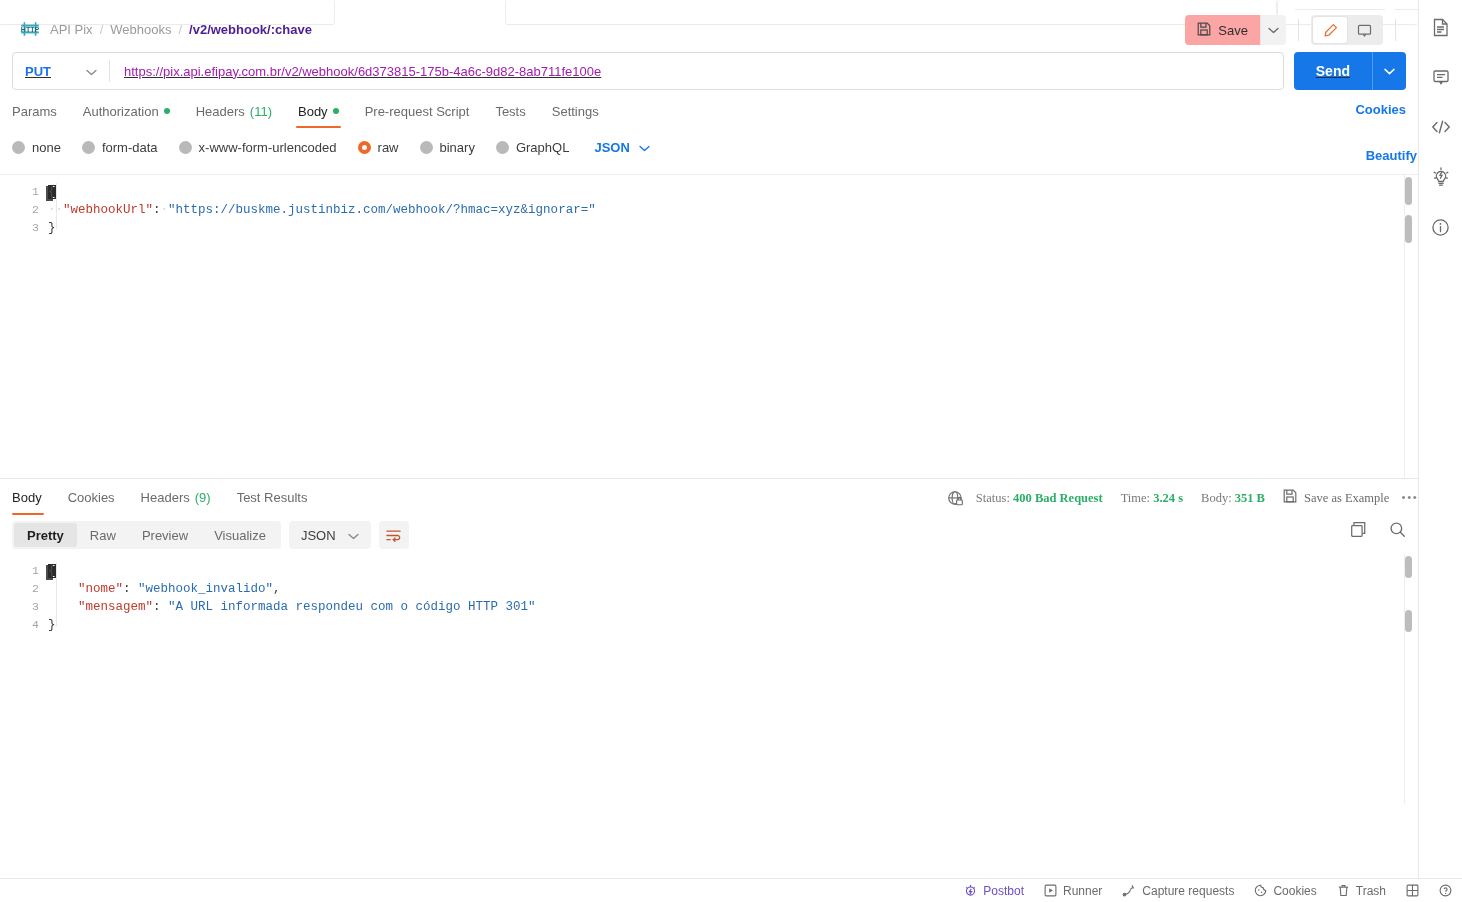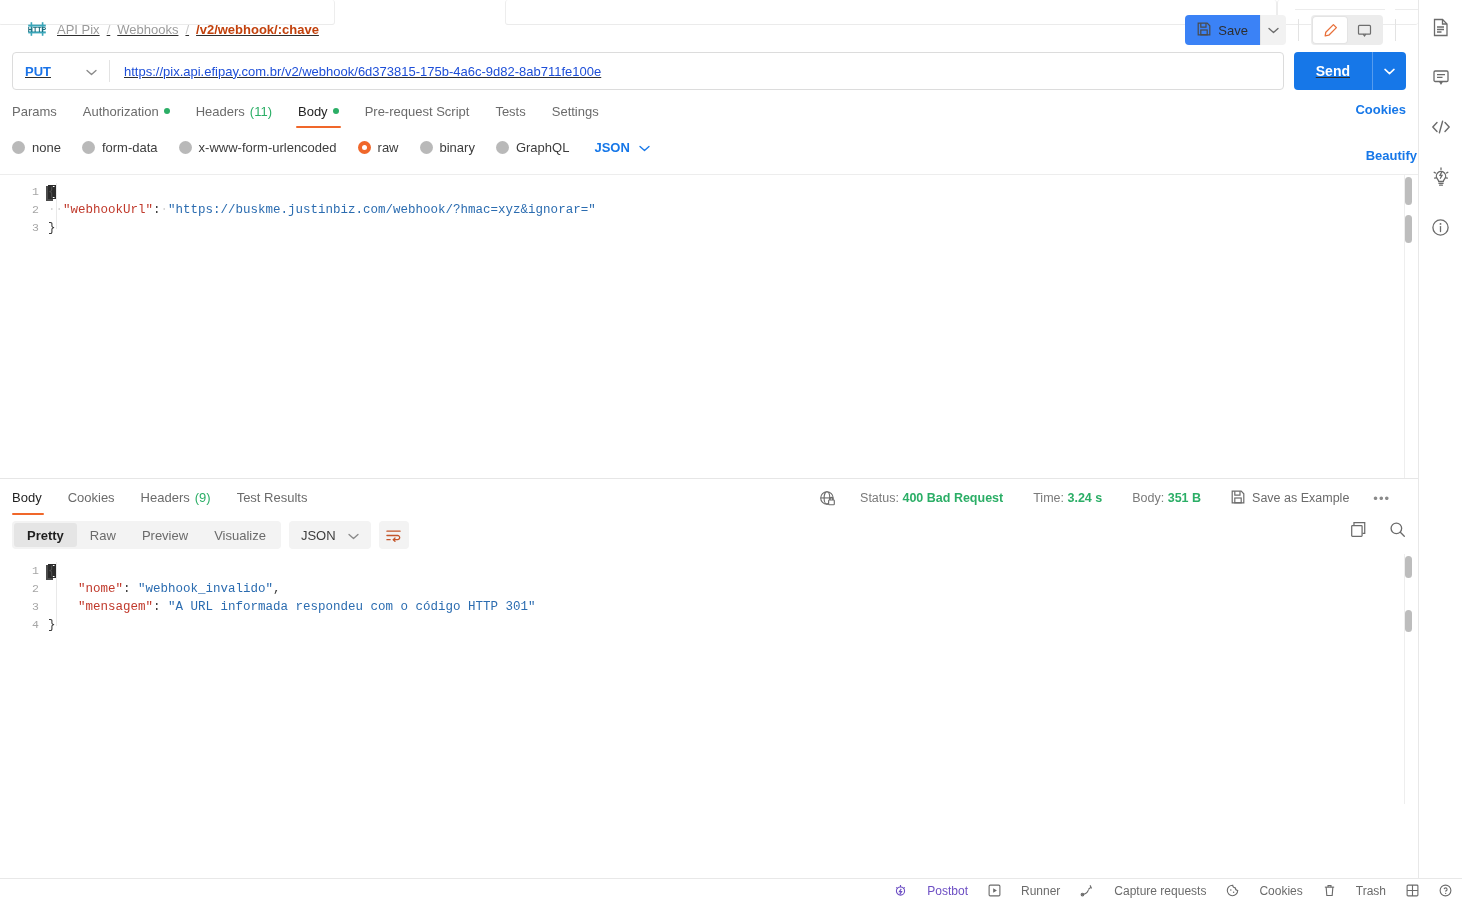--- a/index.html
+++ b/index.html
@@ -29,31 +29,31 @@
     display: flex; flex-direction: column; align-items: center;
     padding-top: 14px; gap: 24px;
   }
   .rail .rail-icon { width: 26px; height: 26px; display:flex; align-items:center; justify-content:center; color:#6b6b6b; cursor:pointer; }
   .rail .rail-icon svg { display:block; }
 
   
   .main { position:absolute; left:0; top:10px; width:1418px; height:892px; }
 
   
-  .crumbrow { position:relative; height:38px; display:flex; align-items:center; padding-left:27px;text-decoration:underline; }
+  .crumbrow { position:relative; height:38px; display:flex; align-items:center; padding-left:20px; }
   .http-badge { width:20px; height:18px; margin-right:10px; display:flex; align-items:center; justify-content:center; }
   .crumbs { display:flex; align-items:center; gap:7px; font-size:13px; }
   .crumb { color:#9b9b9b; cursor:pointer; }
   .crumb-sep { color:#c9c9c9; }
-  .crumb-current { color:#c2410c; font-weight:bold; cursor:pointer; }
+  .crumb-current { color:#4c1d95; font-weight:bold; cursor:pointer; }
 
   .crumb-actions { position:absolute; right:10px; top:5px; display:flex; align-items:center; gap:0; }
   .save-btn {
     display:flex; align-items:center; gap:7px; height:30px; padding:0 12px;
-    background:#3b82f6; border-radius:4px 0 0 4px; cursor:pointer;
+    background:#fca5a5; border-radius:4px 0 0 4px; cursor:pointer;
     font-size:13px; color:#2e2e2e;
   }
   .save-caret {
     width:26px; height:30px; background:#f2f2f2; border-radius:0 4px 4px 0;
     display:flex; align-items:center; justify-content:center; cursor:pointer; color:#6b6b6b;
     border-left:1px solid #e6e6e6;
   }
   .vdiv { width:1px; height:22px; background:#e3e3e3; margin:0 12px; }
   .toggle-group { display:flex; background:#ececec; border-radius:4px; padding:2px; }
   .toggle-btn { width:34px; height:26px; border-radius:3px; display:flex; align-items:center; justify-content:center; cursor:pointer; color:#6e6e6e; }
@@ -67,21 +67,21 @@
   }
   .method {
     display:flex; align-items:center; justify-content:space-between;
     width:96px; height:36px; padding:0 12px 0 12px; cursor:pointer;
     color:#1a73e8; font-weight:bold; font-size:13px;
   }
   .method .mcaret { color:#8a8a8a; font-weight:normal; }
   .msep { width:1px; height:22px; background:#e3e3e3; }
   .url-input {
     flex:1; border:none; outline:none; height:36px; padding:0 14px;
-    font-family:"Liberation Sans", sans-serif; font-size:13px; color:#1d4ed8; background:transparent;
+    font-family:"Liberation Sans", sans-serif; font-size:13px; color:#a21caf; background:transparent;
   }
   .send-wrap { display:flex; align-items:center; height:38px; border-radius:4px; overflow:hidden; }
   .send-btn {
     background:#1677e8; color:#fff; font-weight:bold; font-size:14px;
     height:38px; padding:0 22px; display:flex; align-items:center; cursor:pointer;
   }
   .send-caret {
     background:#1677e8; color:#fff; width:34px; height:38px;
     display:flex; align-items:center; justify-content:center; cursor:pointer;
     border-left:1px solid rgba(255,255,255,0.28);
@@ -139,21 +139,21 @@
     content:""; position:absolute; left:-2px; top:1px; width:7px; height:15px;
     background:#2b2b2b; opacity:0.85;
   }
   .caret-cell.sel { background:#2b2b2b; color:#fff; }
 
   .vscroll { position:absolute; right:6px; width:7px; background:#bdbdbd; border-radius:4px; }
   .vtrack  { position:absolute; right:5px; top:0; width:9px; height:100%; border-left:1px solid #eee; }
 
   
   .resphdr { position:relative; height:38px; border-top:1px solid #e6e6e6; display:flex; align-items:center; padding:0 12px; }
-  .resp-meta { position:absolute; right:28px; top:0; height:38px; display:flex; align-items:center; gap:12px; font-size:12.5px; color:#7a7a7a; }
+  .resp-meta { position:absolute; right:0; top:0; height:38px; display:flex; align-items:center; gap:0; font-size:12.5px; color:#7a7a7a;font-family:Liberation Serif, serif; }
   .resp-meta .globe { margin-right:12px; color:#6b6b6b; display:flex; }
   .meta-item { margin-right:18px; }
   .meta-item b { font-weight:bold; color:#2bae66; }
   .save-example { display:flex; align-items:center; gap:7px; color:#6b6b6b; cursor:pointer; margin-right:12px; }
   .more-dots { cursor:pointer; color:#8a8a8a; letter-spacing:1px; font-size:13px; }
 
   
   .resptools { position:relative; display:flex; align-items:center; gap:8px; padding:0 12px; height:38px; }
   .segctl { display:flex; align-items:center; background:#f3f3f3; border-radius:4px; height:28px; padding:2px; }
   .seg { height:24px; padding:12px 13px; display:flex; align-items:center; border-radius:3px; font-size:13px; color:#6b6b6b; cursor:pointer;}
@@ -166,21 +166,21 @@
 
   #response-editor { height:250px; border-top:none; }
 
   
   .statusbar {
     position:absolute; left:0; bottom:0; width:1462px; height:24px;
     border-top:1px solid #e8e8e8; background:#fff;
     display:flex; align-items:center; justify-content:flex-end;
     padding-right:10px; gap:20px; font-size:12px; color:#6b6b6b;
   }
-  .sb-item { display:flex; align-items:center; gap:20px; cursor:pointer; }
+  .sb-item { display:flex; align-items:center; gap:6px; cursor:pointer; }
   .sb-item.postbot { color:#6d4fc4; }
   .sb-icon { display:flex; align-items:center; }
 </style>
 </head>
 <body>
 
 <div class="app">
 
   <div class="tabstrip">
     <div class="seg s1"></div>

